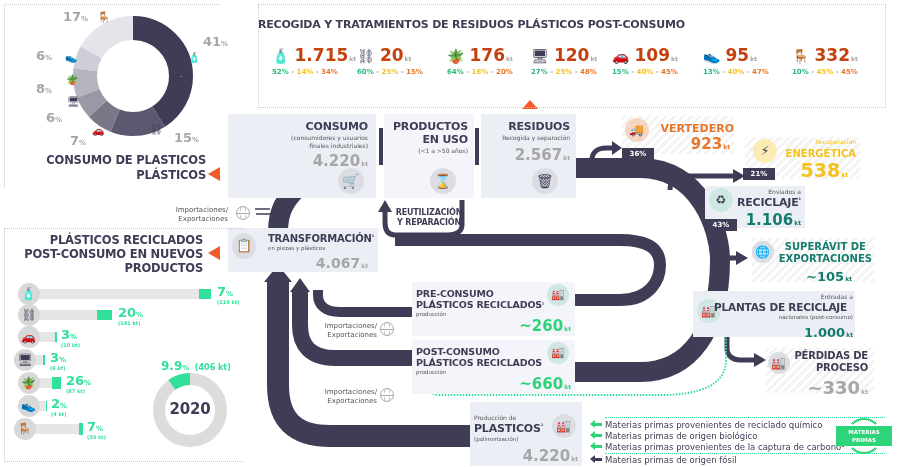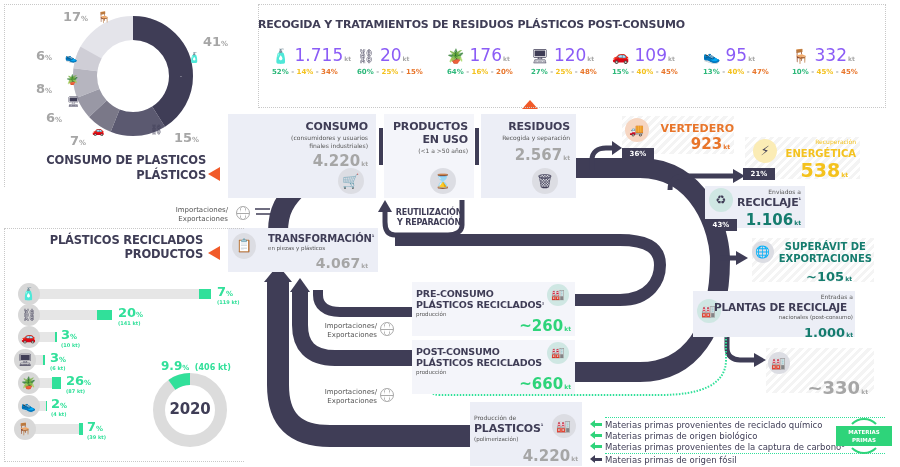--- a/index.html
+++ b/index.html
@@ -23,21 +23,21 @@
   .legend-arrow { display:inline-block; width:12px; height:5px; position:relative; margin-right:3px; top:-1px; }
   .legend-arrow::before { content:""; position:absolute; left:0; top:-2px; border-right:5px solid currentColor; border-top:4.5px solid transparent; border-bottom:4.5px solid transparent; }
   .legend-arrow::after { content:""; position:absolute; left:4px; top:1px; width:8px; height:3px; background:currentColor; }
   .bar-track { position:absolute; height:10px; background:#e6e6e6; }
   .bar-fill { position:absolute; height:10px; background:#31e09a; }
   .bar-icon { position:absolute; width:22px; height:22px; border-radius:50%; background:#d8d8d8; font-size:12px; text-align:center; line-height:22px; color:#3f3d56; }
   .bar-pct { position:absolute; font-weight:bold; color:#31e09a; font-size:13px; line-height:13px; }
   .bar-pct small { font-size:7px; }
   .bar-kt { position:absolute; font-size:5px; color:#31e09a; font-weight:bold; }
   .cat-block { position:absolute; white-space:nowrap; }
-  .cat-num { font-size:17px; font-weight:normal; color:#8b5cf6; }
+  .cat-num { font-size:17px; font-weight:bold; color:#c2410c; }
   .cat-pcts { font-size:7px; font-weight:bold; margin-top:3px; }
   .ie-label { position:absolute; font-size:7px; color:#555; text-align:right; line-height:9px; }
   .globe { position:absolute; width:14px; height:14px; border:1px solid #aaa; border-radius:50%; background:
      radial-gradient(ellipse 3px 7px at center, transparent 2.5px, #aaa 3px, transparent 3.5px),
      linear-gradient(transparent 6px, #aaa 6px, #aaa 7px, transparent 7px); }
 </style>
 </head>
 <body>
 
 <svg class="abs" style="left:0;top:0" width="900" height="467" viewBox="0 0 900 467">
@@ -227,20 +227,24 @@
 <div class="card" style="left:693px;top:291px;width:162px;height:46px;background:#eceef6">
   <div class="icon-circle" style="left:4px;top:8px;width:24px;height:24px;background:#cfe7e3;text-align:center;line-height:24px;font-size:12px">🏭</div>
   <div style="position:absolute;right:2px;top:2px;font-size:6px;color:#555">Entradas a</div>
   <div class="h-title" style="position:absolute;right:8px;top:10px;font-size:10.5px">PLANTAS DE RECICLAJE</div>
   <div style="position:absolute;right:2px;top:23px;font-size:5.5px;color:#555">nacionales (post-consumo)</div>
   <div style="position:absolute;right:2px;top:31px"><span class="teal" style="font-size:13px;font-weight:bold">1.000</span><span class="kt teal">kt</span></div>
 </div>
 
 <div class="abs hatched" style="left:766px;top:348px;width:108px;height:45px">
   <div class="icon-circle" style="left:2px;top:4px;width:22px;height:22px;background:#dcdde3;text-align:center;line-height:22px;font-size:12px">🏭</div>
+  <div class="h-title" style="position:absolute;right:6px;top:2px;font-size:10px;text-align:right;line-height:12px">
+    <div>PÉRDIDAS DE</div>
+      <div>PROCESO</div>
+  </div>
   <div style="position:absolute;right:6px;top:29px"><span class="gray-num" style="font-size:18px">~330</span><span class="kt gray-num">kt</span></div>
 </div>
 
 <div class="card" style="left:228px;top:228px;width:150px;height:44px;">
   <div class="icon-circle" style="left:4px;top:5px;width:24px;height:26px;text-align:center;line-height:26px;font-size:13px">📋</div>
   <div class="h-title" style="position:absolute;left:40px;top:5px;font-size:10px"><span>TRANSFORMACIÓN</span><span style="font-size:6px;vertical-align:top">¹</span></div>
   <div style="position:absolute;left:40px;top:17px;font-size:5.5px;color:#555">en piezas y plásticos</div>
   <div style="position:absolute;right:10px;top:25px"><span class="gray-num" style="font-size:14px">4.067</span><span class="kt gray-num">kt</span></div>
 </div>
 
@@ -298,20 +302,21 @@
 <div class="legend-row" style="top:455px"><span class="legend-arrow" style="color:#3f3d56"></span><span>Materias primas de origen fósil</span></div>
 <div class="abs" style="left:836px;top:426px;width:56px;height:20px;background:#2ed47a;color:#fff;font-size:5.5px;font-weight:bold;text-align:center;line-height:8px;padding-top:2px">
   <div>MATERIAS PRIMAS</div>
     <div>CIRCULARES</div>
 </div>
 <div class="abs" style="left:846px;top:418px;width:36px;height:36px;border:2px solid #2ed47a;border-radius:50%;border-left-color:transparent;border-right-color:transparent;"></div>
 
 <div class="dotbox" style="left:4px;top:228px;width:240px;height:234px;border-right:none;border-top:1px dotted #c8c8c8"></div>
 <div class="abs h-title" style="left:10px;top:233px;width:193px;text-align:right;font-size:11.5px;line-height:14px">
   <div>PLÁSTICOS RECICLADOS</div>
+  <div>POST-CONSUMO EN NUEVOS</div>
   <div>PRODUCTOS</div>
 </div>
 
 <div class="bar-track" style="left:28px;top:289px;width:183px"></div>
 <div class="bar-fill" style="left:199px;top:289px;width:12px"></div>
 <div class="bar-icon" style="left:18px;top:283px">🧴</div>
 <div class="bar-pct" style="left:217px;top:285px"><span>7</span><small>%</small></div>
 <div class="bar-kt" style="left:217px;top:299px">(119 kt)</div>
 
 <div class="bar-track" style="left:28px;top:310px;width:84px"></div>

